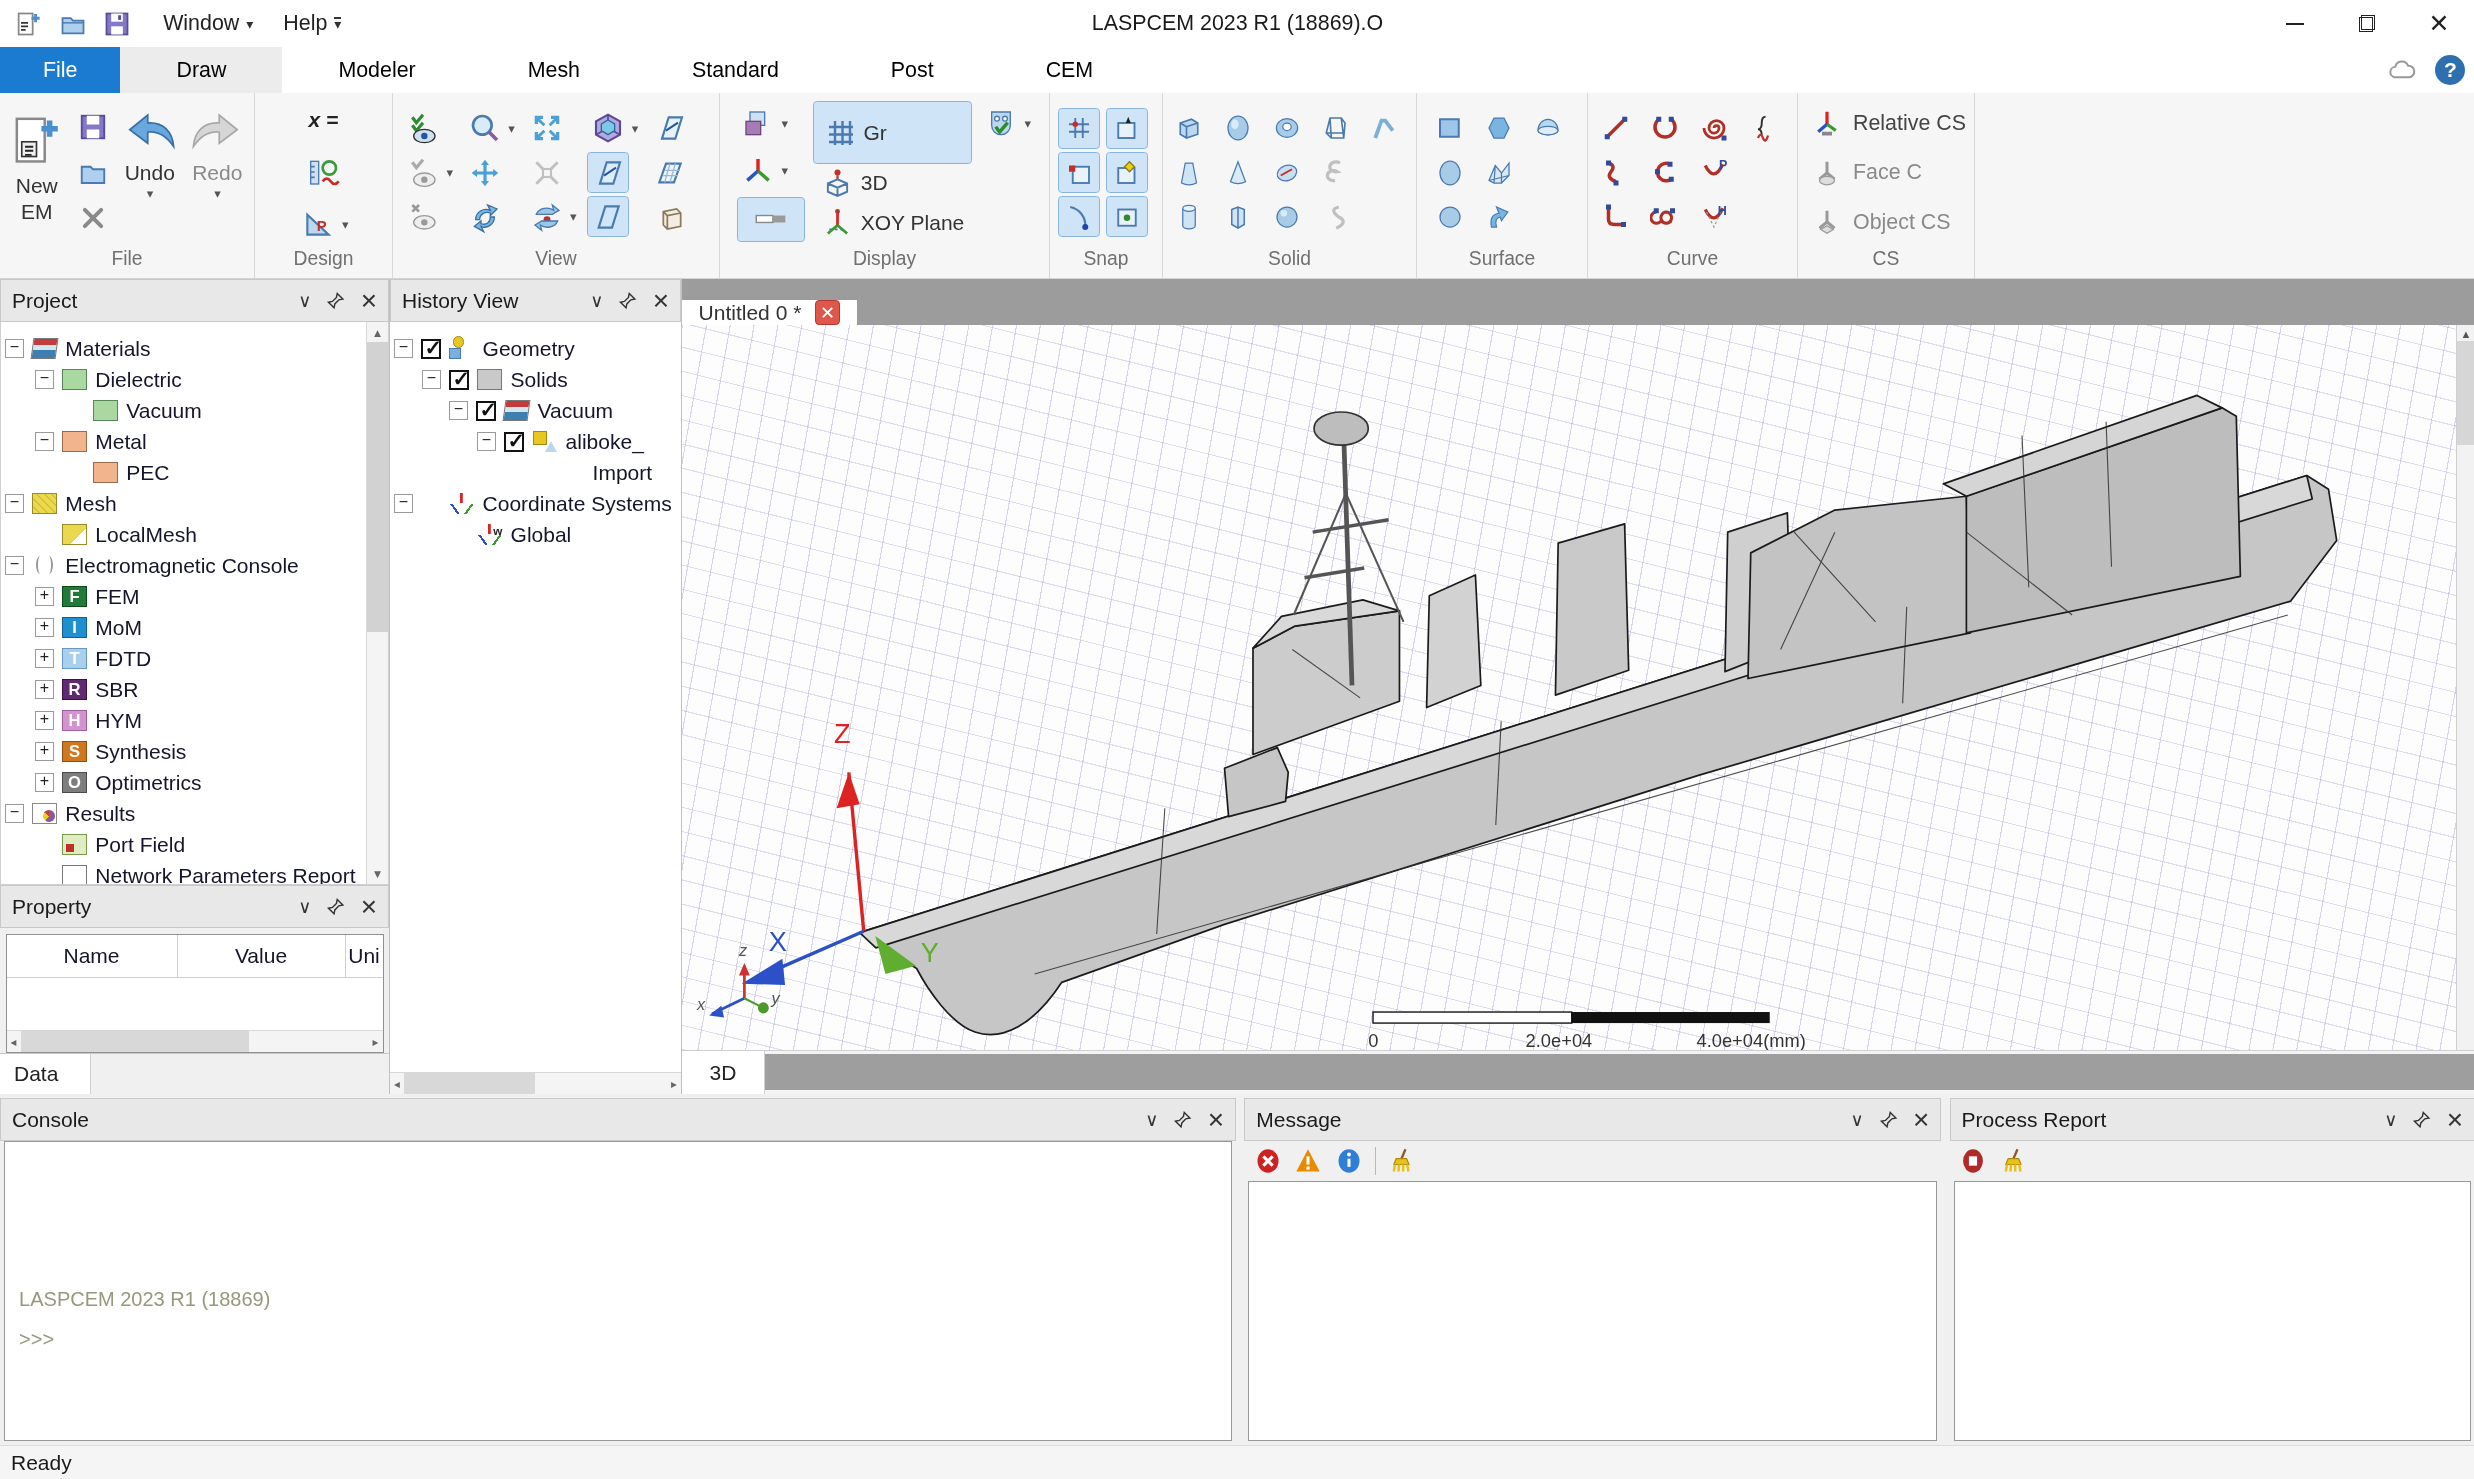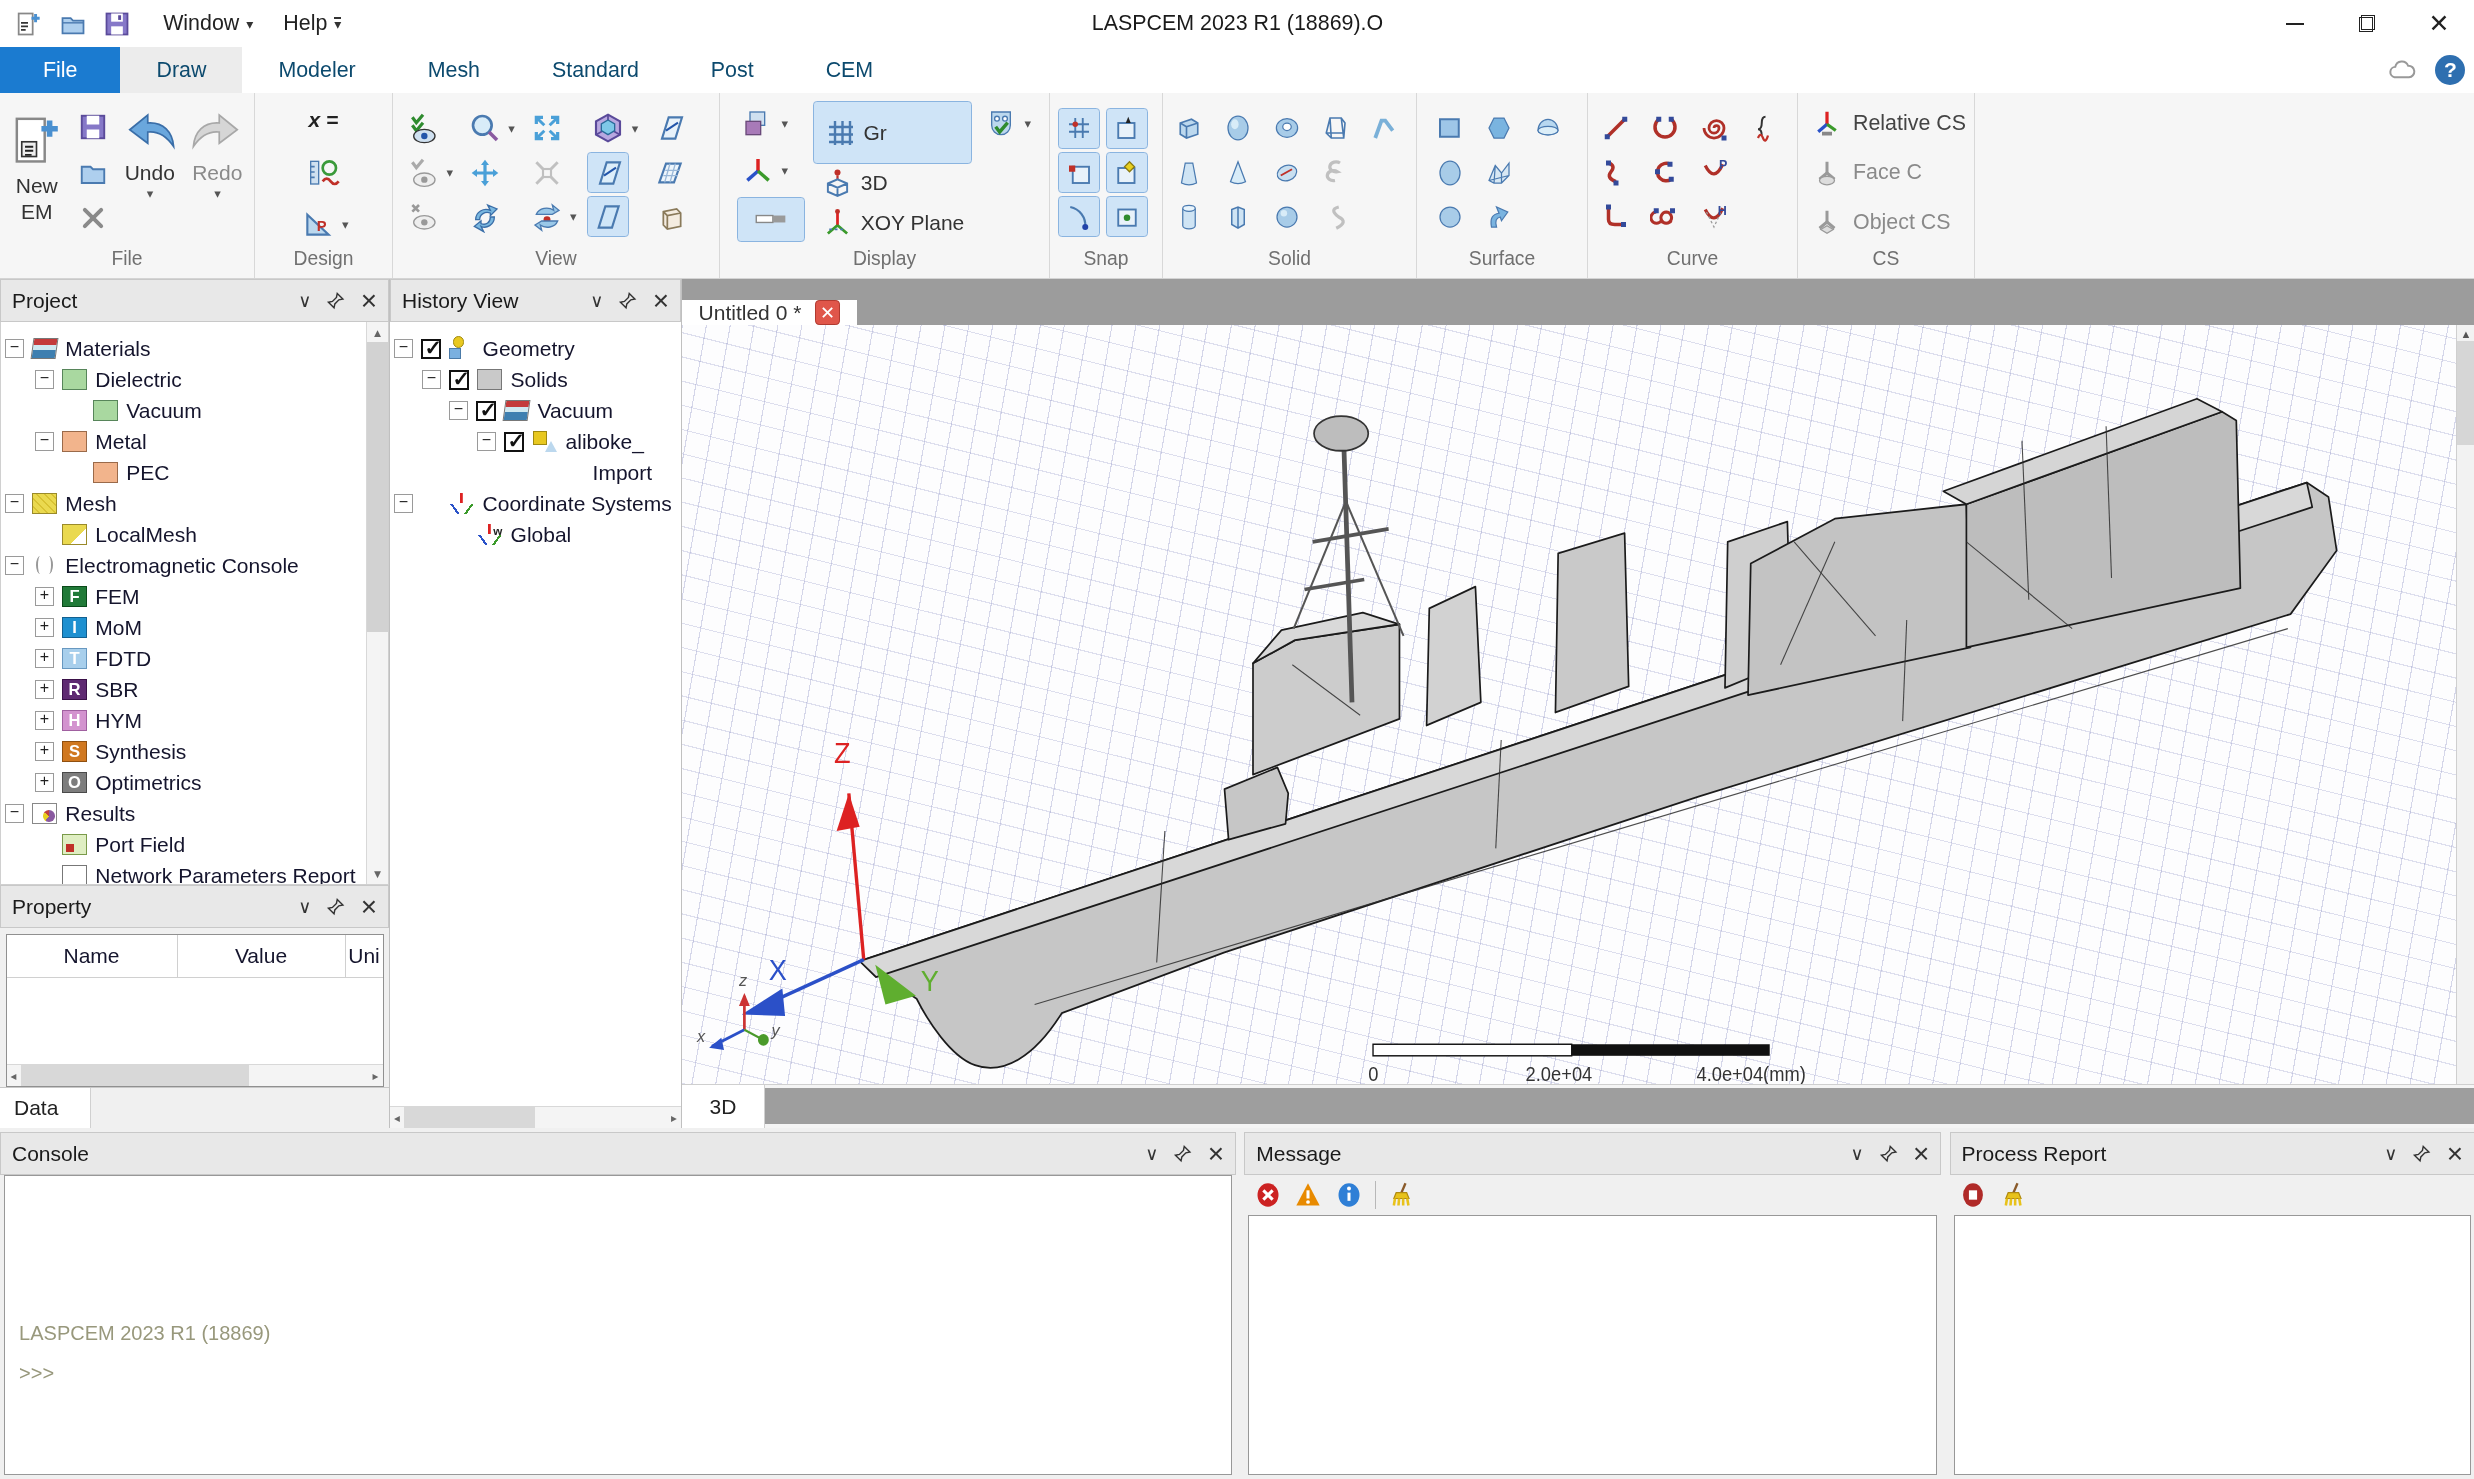--- a/index.html
+++ b/index.html
@@ -16,21 +16,21 @@
   .winctl{margin-left:auto;display:flex;align-items:center;height:100%}
   .wbtn{width:72px;height:100%;display:flex;align-items:center;justify-content:center;color:#222}
   .min-glyph{display:inline-block;width:18px;border-bottom:2.1px solid #222}
   .restore-glyph{position:relative;width:16.6px;height:16.6px}
   .restore-glyph::before{content:"";position:absolute;left:0;bottom:0;width:12.4px;height:12.4px;border:1.7px solid #222;background:#fff}
   .restore-glyph::after{content:"";position:absolute;right:0;top:0;width:12.4px;height:12.4px;border:1.7px solid #222}
   .close-glyph{font-size:25px;line-height:25px}
 
   
   .tabrow{height:46px;background:#fff;display:flex;align-items:stretch;flex:none;position:relative}
-  .rtab{padding:0 36px;display:flex;align-items:center;font-size:21.4px;color:#0c4a6e;cursor:default}
+  .rtab{padding:0 56px;display:flex;align-items:center;font-size:21.4px;color:#000000;cursor:default}
   .rtab.file{background:#1b7bd0;color:#fff;padding:0 43px}
   .rtab.active{background:#ececec}
   .tabrow-right{position:absolute;right:9.7px;top:0;height:100%;display:flex;align-items:center;gap:18px}
   .helpbtn{width:30px;height:30px;border-radius:50%;background:#2e6fb0;color:#fff;font-size:21px;font-weight:bold;display:flex;align-items:center;justify-content:center}
 
   
   .ribbon{height:186px;background:#f6f6f6;border-bottom:1.4px solid #d4d4d4;display:flex;flex:none}
   .rgroup{display:flex;flex-direction:column;border-right:1.4px solid #d8d8d8;flex:none}
   .rbody{flex:1;display:flex;align-items:center;justify-content:center;gap:5.5px;padding:4.1px 7px 0}
   .rlabel{height:30px;text-align:center;font-size:19.3px;color:#707070}
@@ -1209,15 +1209,18 @@
               <path d="M15 2 L11.5 10" stroke="#8a5a2a" stroke-width="2"></path>
               <path d="M7 10 L16 10 L18 15 L5 15 Z" fill="#e8c21a" stroke="#b08a10"></path>
               <path d="M6 15 L5 21 M9.5 15 L9 21 M13 15 L13 21 M16.5 15 L17.5 21" stroke="#e8c21a" stroke-width="2.2"></path>
             </svg>
           </span>
       </div>
       <div class="bcontent"></div>
     </div>
   </div>
 
+  <div class="statusbar">
+    <span>Ready</span>
+  </div>
 
 </div>
 
 
 </body></html>

